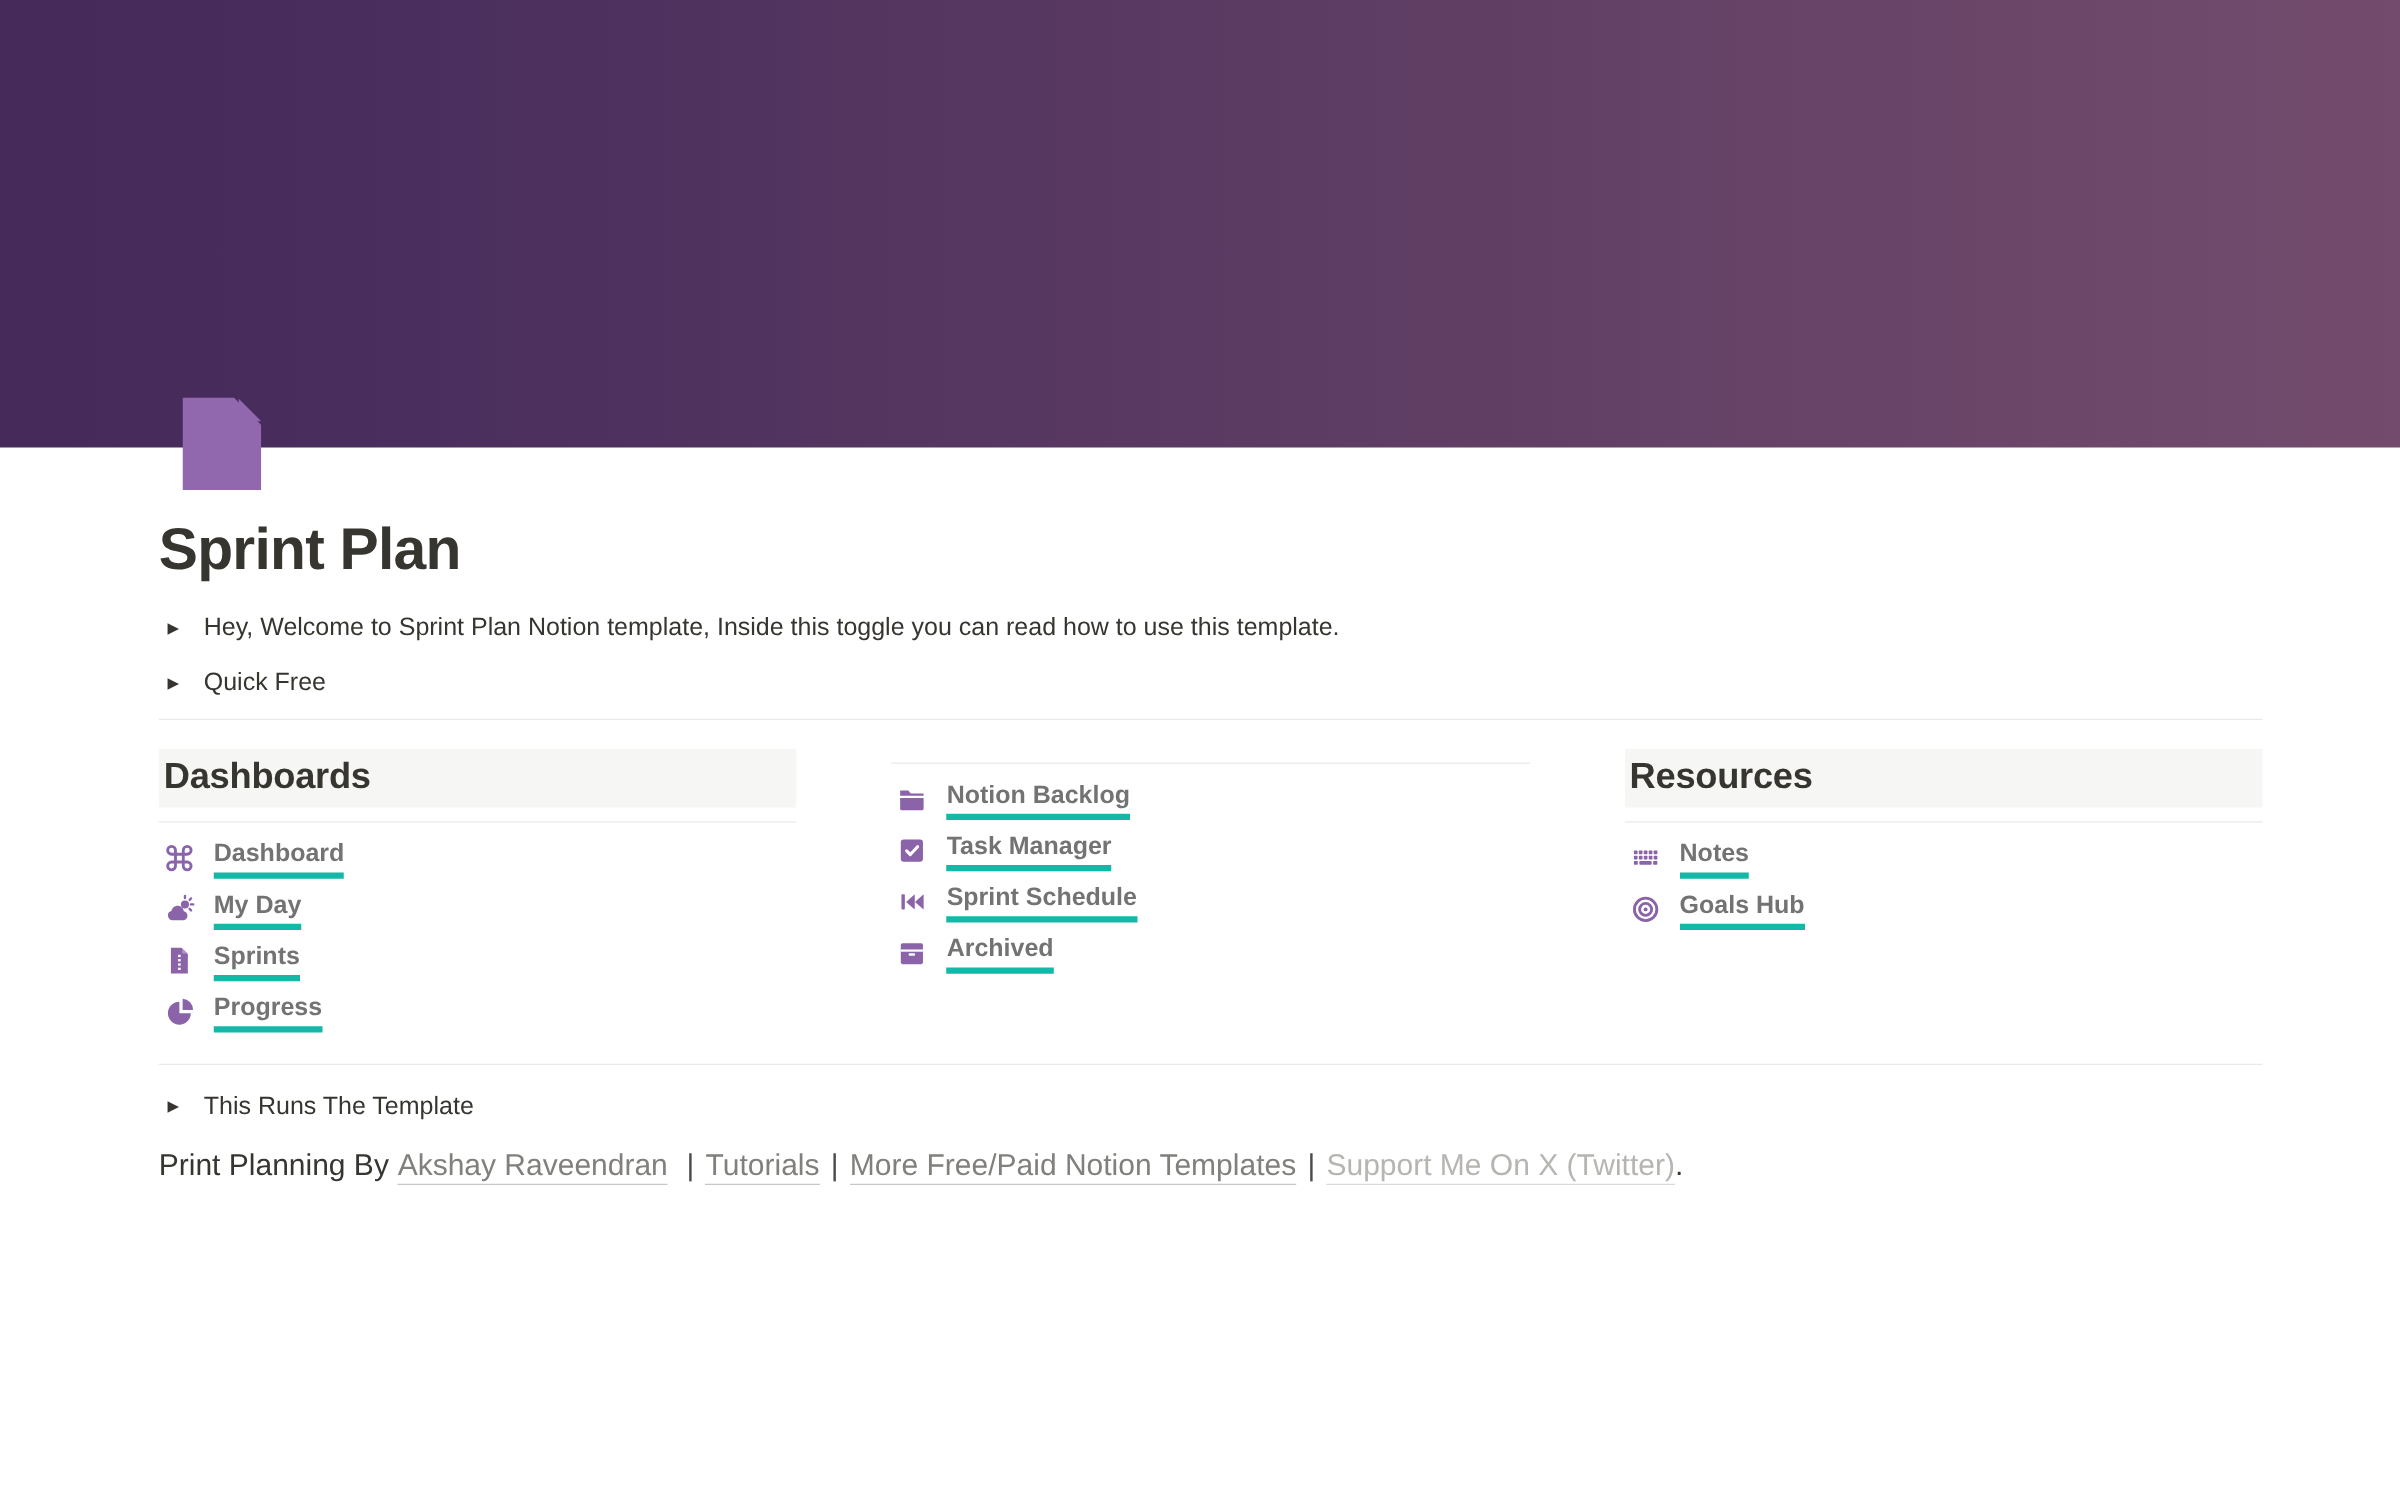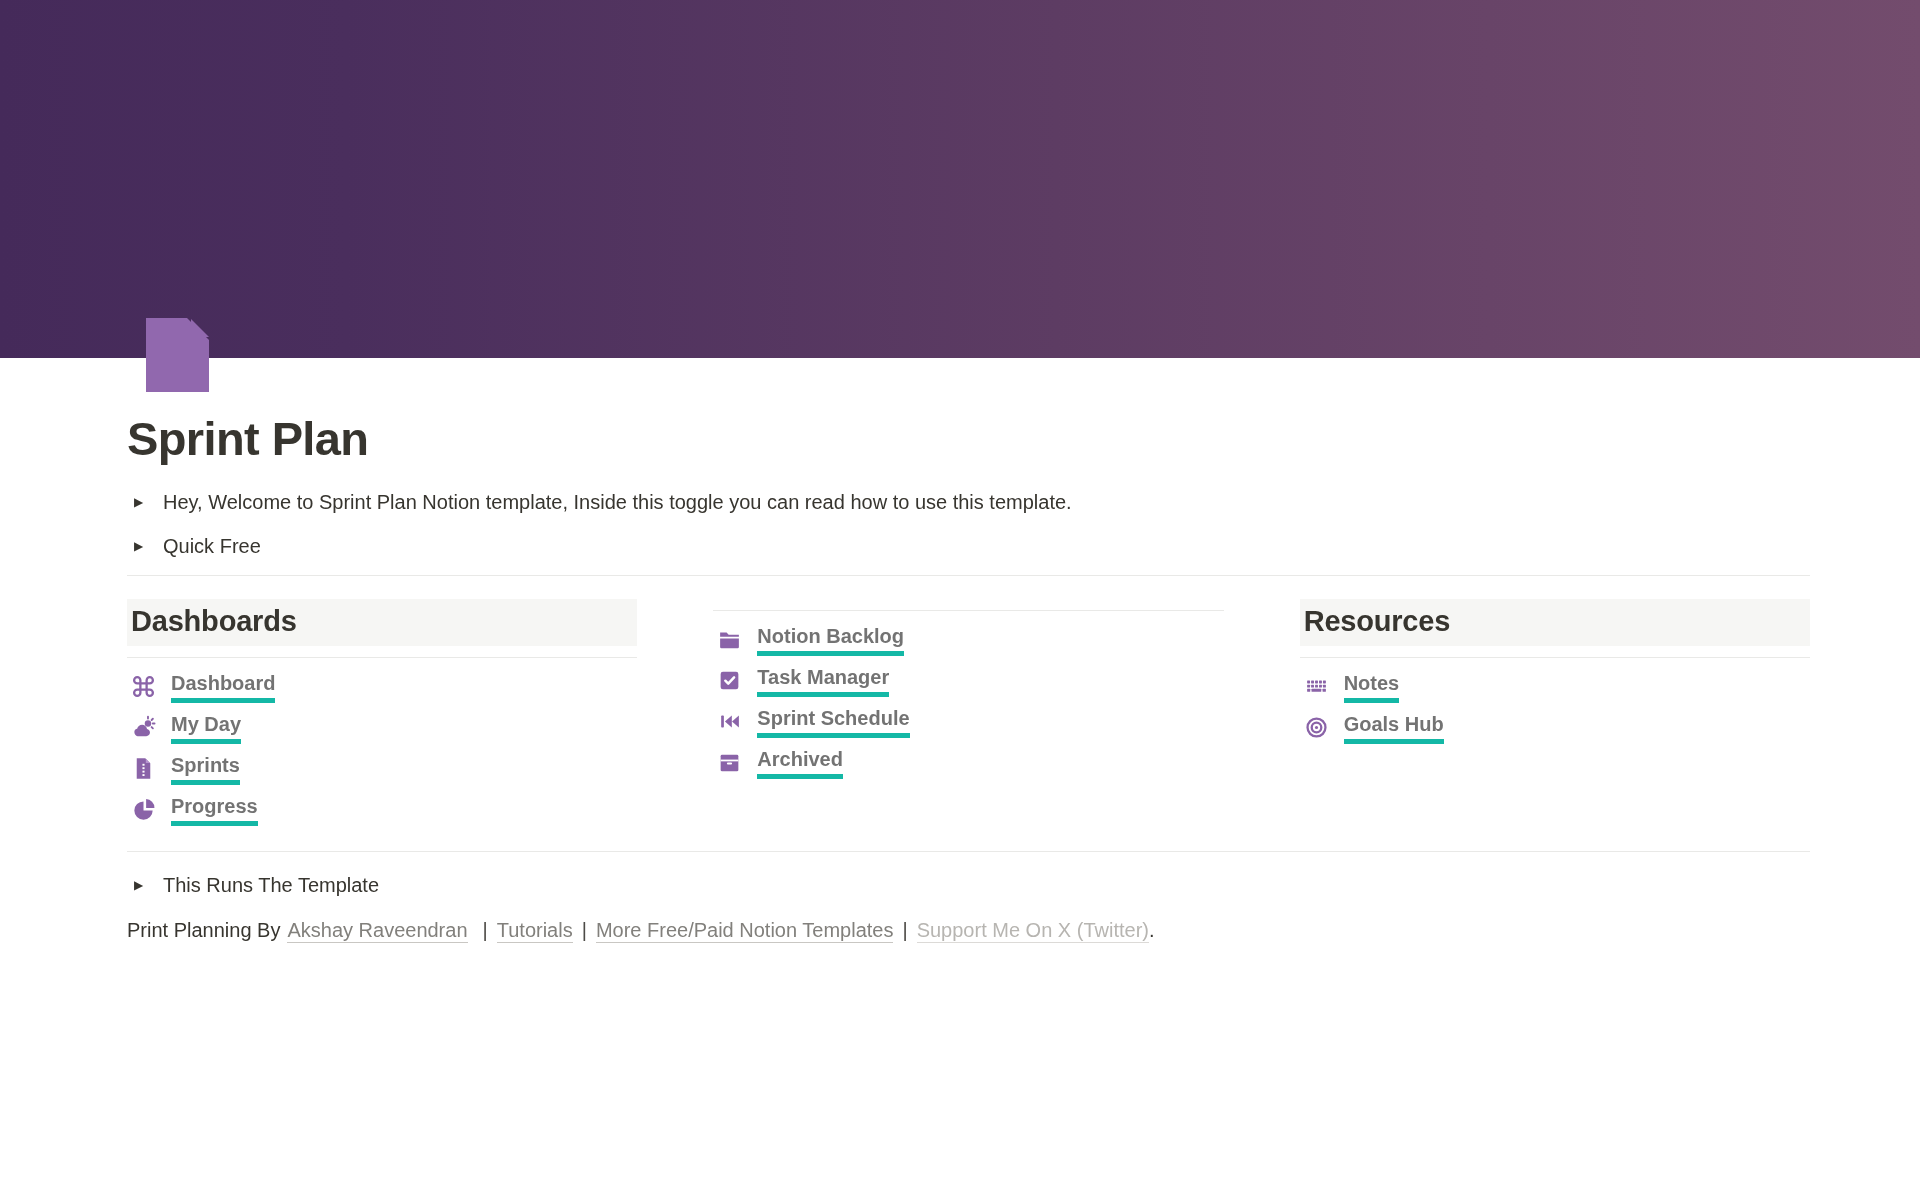--- a/index.html
+++ b/index.html
@@ -36,21 +36,21 @@
   }
   .col-divider { border: none; border-top: 1px solid #e9e9e7; margin: 11px 0 8px 0; }
   .item { display: flex; align-items: center; height: 41px; cursor: pointer; }
   .item-icon { flex: none; width: 25px; height: 25px; margin: 0 15px 0 4px; color: #8a63a8; }
   .item-label {
     font-size: 20px; font-weight: 700; color: #737373;
     border-bottom: 5px solid #14b8a6; padding-bottom: 2px; line-height: 1.3;
   }
   .bottom-divider { margin-top: 21px; }
   .runs-toggle { margin-top: 16px; margin-bottom: 0; }
-  .footer { margin: 13px 0 0 0; font-size: 20px; line-height: 1.5; color: #37352f; }
+  .footer { margin: 13px 0 0 0; font-size: 24px; line-height: 1.5; color: #37352f; }
   .footer .prefix { margin-right: 7px; }
   .flink {
     color: #82807c; text-decoration: none; cursor: pointer;
     border-bottom: 1px solid #c9c7c3; padding-bottom: 1px;
   }
   .flink.muted { color: #b7b5b1; border-bottom-color: #dcdad7; }
   .sep { color: #4d4b47; margin: 0 9px; }
   .sep-first { margin-left: 15px; }
   svg { display: block; }
 </style>

